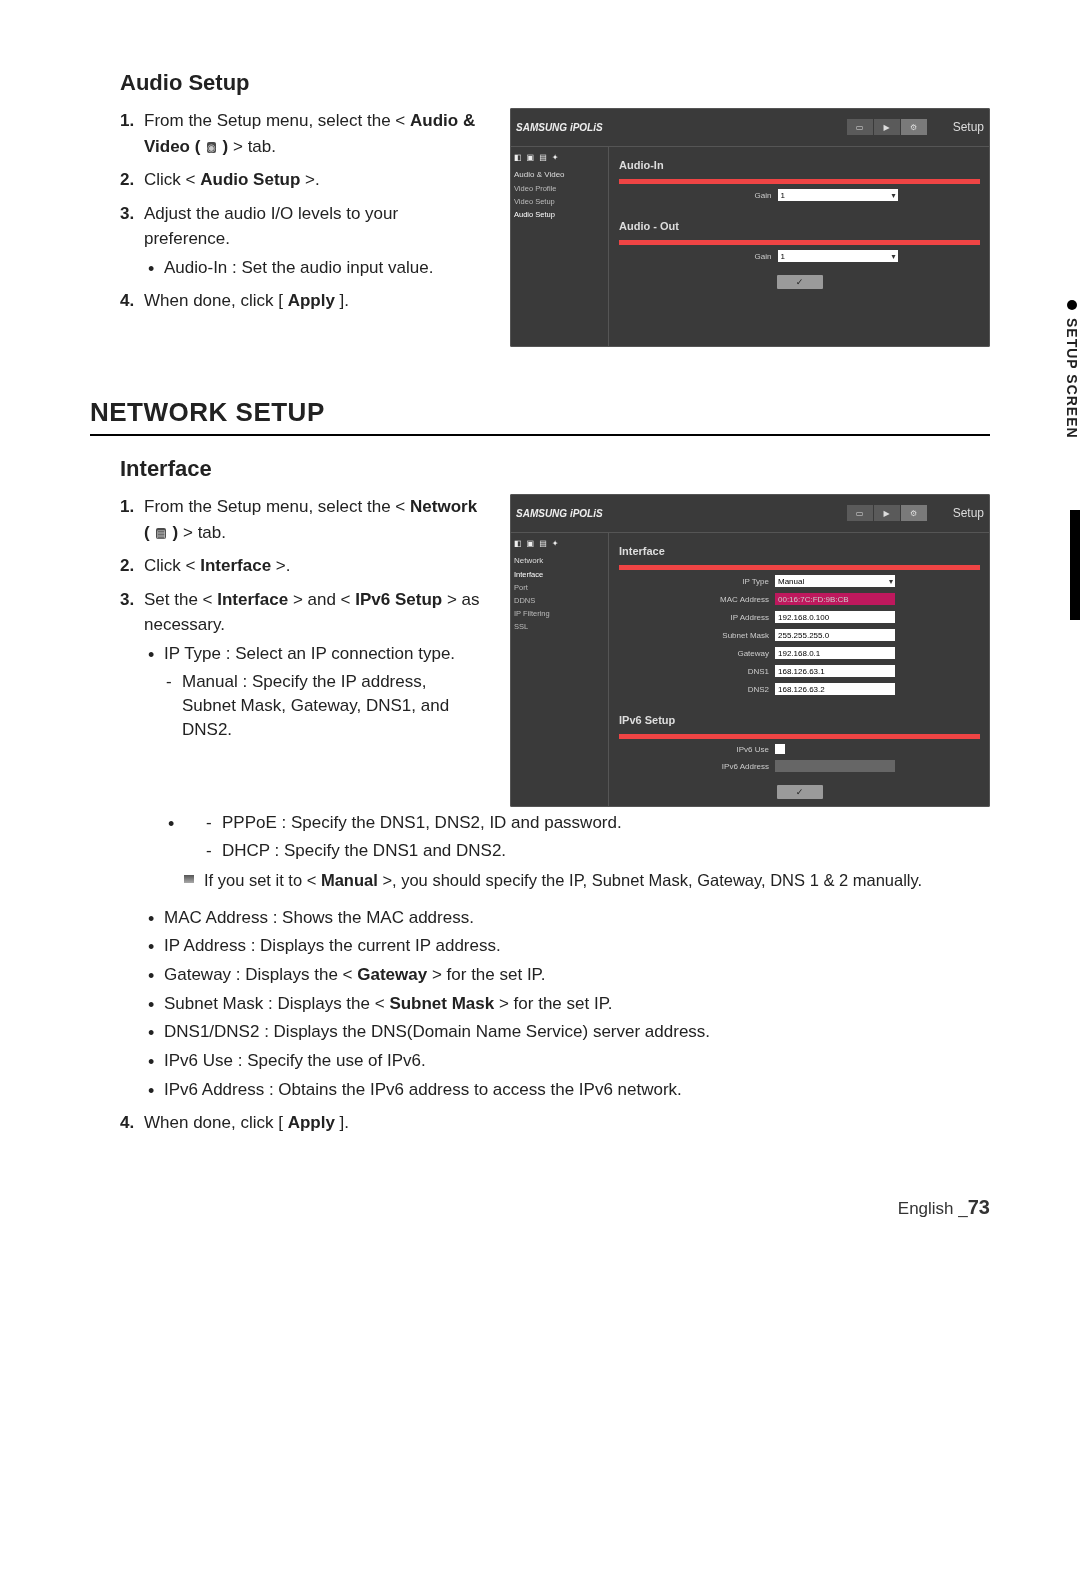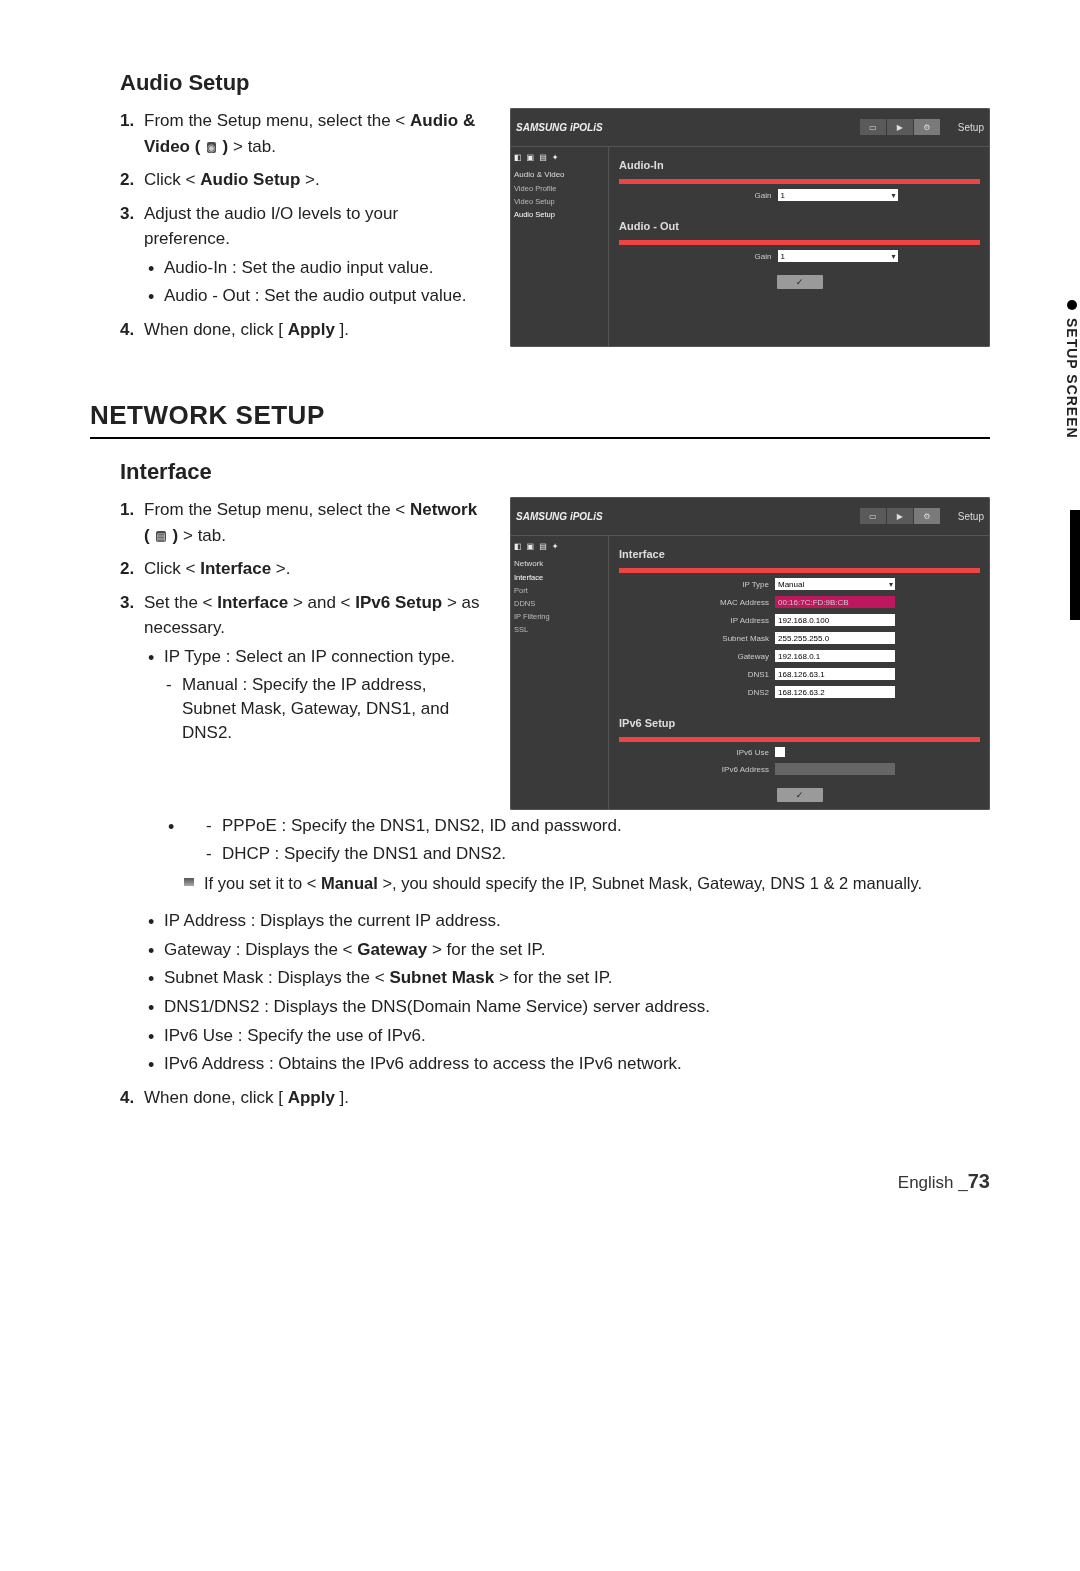--- a/index.html
+++ b/index.html
@@ -167,21 +167,21 @@
     gap: 6px;
   }
   .ui-logo { font-weight: bold; font-style: italic; font-size: 10px; color: #eee; }
   .ui-tabs { display: flex; margin-left: auto; gap: 1px; }
   .ui-tab {
     width: 26px; height: 16px; background: #5a5a5a;
     display:flex; align-items:center; justify-content:center;
     font-size:8px; color:#ddd;
   }
   .ui-tab.active { background: #7a7a7a; }
-  .ui-crumb { font-size: 10px; color: #ddd; margin-left:12px; }
+  .ui-crumb { font-size: 12px; color: #ddd; margin-left:20px; }
   .ui-body { display: flex; min-height: 200px; }
   .ui-side {
     width: 90px;
     padding: 6px 4px;
     border-right: 1px solid #555;
     display:flex; flex-direction:column; gap:2px;
   }
   .ui-side-icons { display:flex; gap:5px; font-size:8px; margin-bottom:4px; color:#eee;}
   .ui-side-cat { font-size:8px; color:#ddd; padding:2px 0; }
   .ui-side-item { font-size:7.5px; color:#bbb; padding:1px 0; }
@@ -251,21 +251,20 @@
             <span>Click &lt;</span>
             <b>Audio Setup</b>
             <span>&gt;.</span>
           </span>
         </li>
         <li>
           <span class="num">3.</span>
           <span>Adjust the audio I/O levels to your preference.</span>
           <ul class="bullets">
             <li>Audio-In : Set the audio input value.</li>
-            <li>Audio - Out : Set the audio output value.</li>
           </ul>
         </li>
         <li>
           <span class="num">4.</span>
           <span class="inline-text">
             <span>When done, click [</span>
             <b>Apply</b>
             <span>].</span>
           </span>
         </li>
@@ -448,20 +447,21 @@
             <div class="note" style="margin-left:20px;">
               <span class="inline-text">
                 <span>If you set it to &lt;</span>
                 <b>Manual</b>
                 <span>&gt;, you should specify the IP, Subnet Mask, Gateway, DNS 1 &amp; 2 manually.</span>
               </span>
             </div>
           </li>
         </ul>
         <ul class="bullets" style="margin-top:14px;">
+          <li>MAC Address : Shows the MAC address.</li>
           <li>IP Address : Displays the current IP address.</li>
           <li>
             <span class="inline-text">
               <span>Gateway : Displays the &lt;</span>
               <b>Gateway</b>
               <span>&gt; for the set IP.</span>
             </span>
           </li>
           <li>
             <span class="inline-text">

